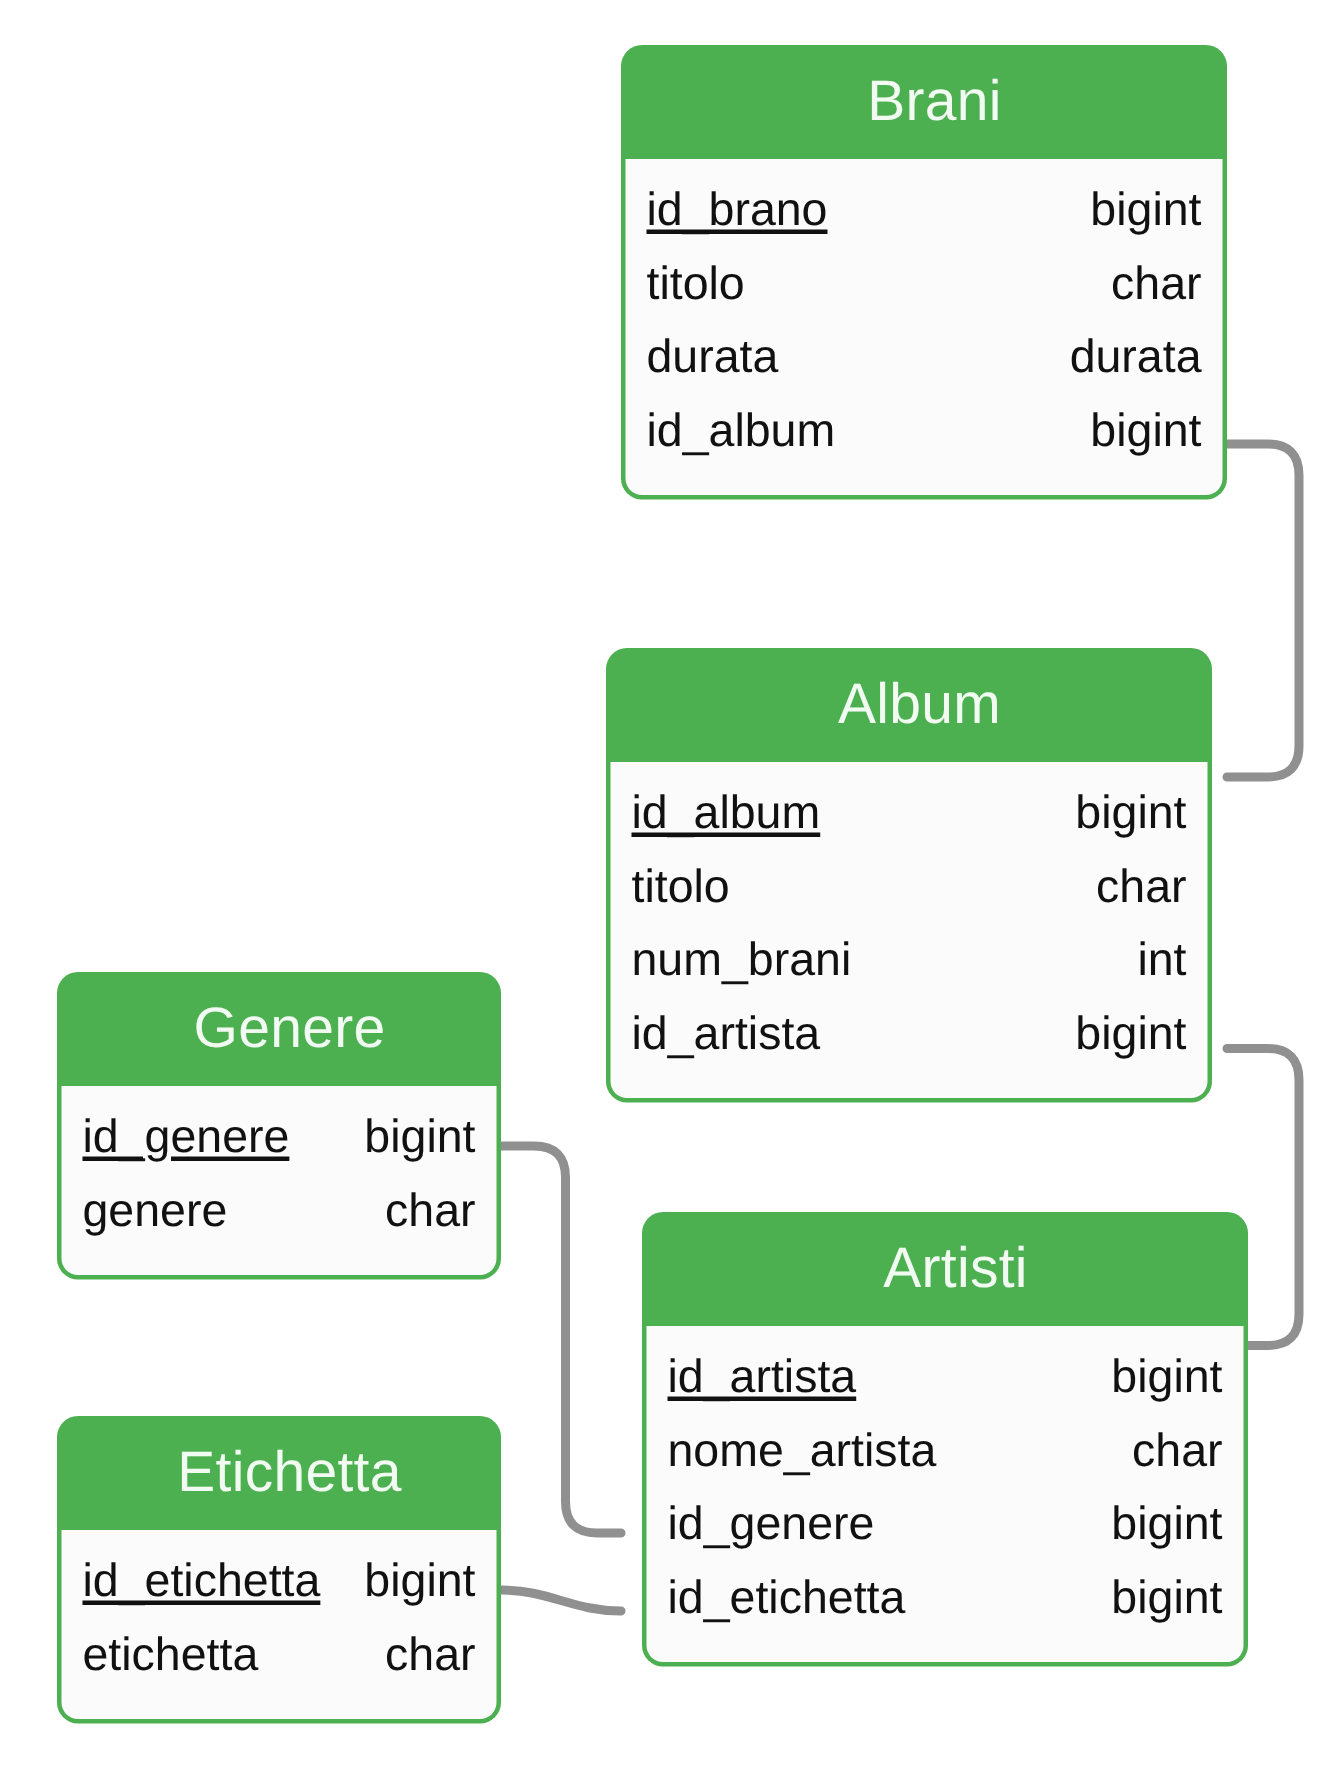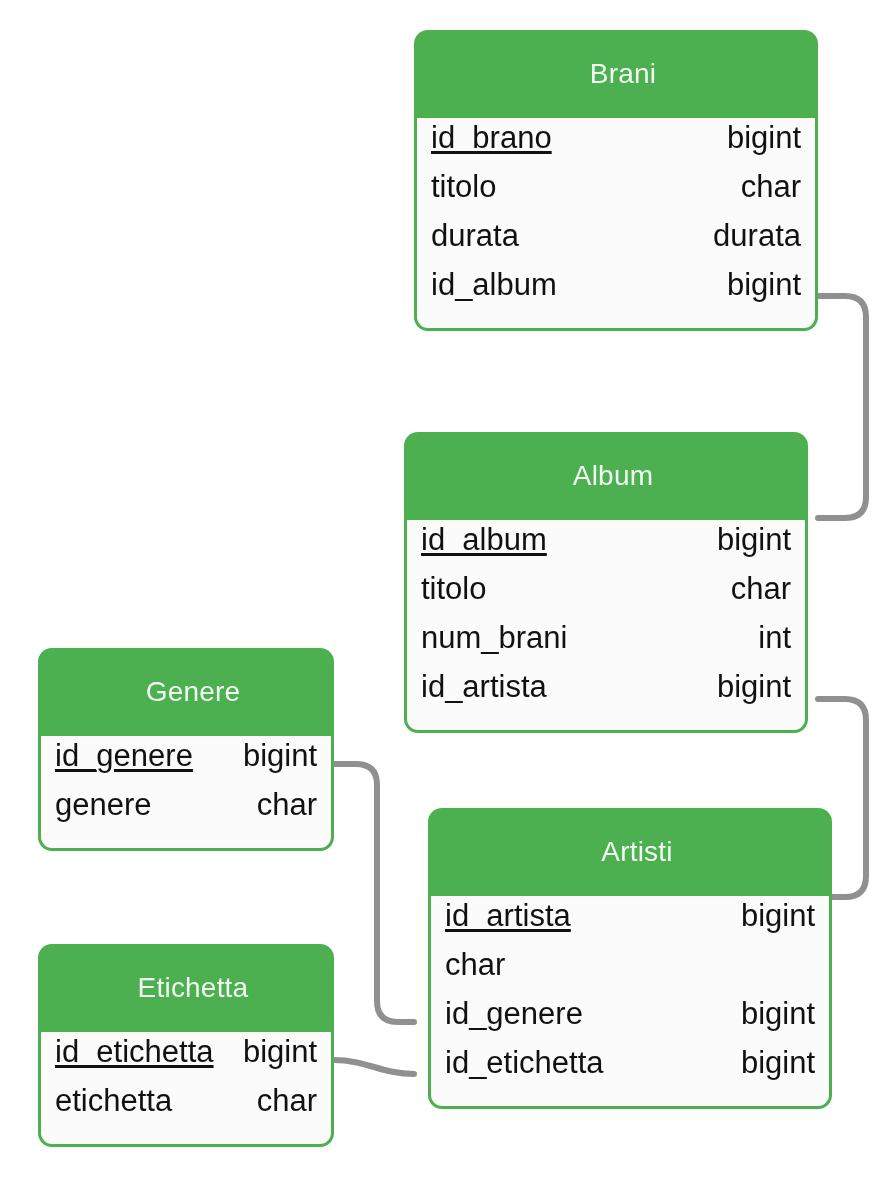--- a/index.html
+++ b/index.html
@@ -30,35 +30,35 @@
   }
   .entity-card {
     position: absolute;
     box-sizing: border-box;
     border-radius: 14px;
     background: #4CAF50;
     overflow: hidden;
     padding: 0 0 3px 0;
   }
   .entity-header {
-    height: 88px;
+    height: 76px;
     display: flex;
     align-items: center;
     justify-content: center;
     color: #f2fbf2;
-    font-size: 28px;
+    font-size: 38px;
     font-weight: 400;
     letter-spacing: 0.2px;
     margin-left: 14px;
   }
   .entity-body {
     background: #fbfbfb;
     margin: 0 3px;
     border-radius: 0 0 11px 11px;
-    padding: 2px 0 12px 0;
+    padding: 16px 0 12px 0;
   }
   .attr-row {
     display: flex;
     justify-content: space-between;
     align-items: baseline;
     padding: 0 14px;
     height: 49px;
     font-size: 31px;
     color: #111111;
     white-space: nowrap;
@@ -141,20 +141,21 @@
   </div>
 
   <div class="entity-card" id="card-artisti">
     <div class="entity-header">Artisti</div>
     <div class="entity-body">
       <div class="attr-row is-key">
         <span class="attr-name">id_artista</span>
         <span class="attr-type">bigint</span>
       </div>
       <div class="attr-row">
+        <span class="attr-name">nome_artista</span>
         <span class="attr-type">char</span>
       </div>
       <div class="attr-row">
         <span class="attr-name">id_genere</span>
         <span class="attr-type">bigint</span>
       </div>
       <div class="attr-row">
         <span class="attr-name">id_etichetta</span>
         <span class="attr-type">bigint</span>
       </div>

